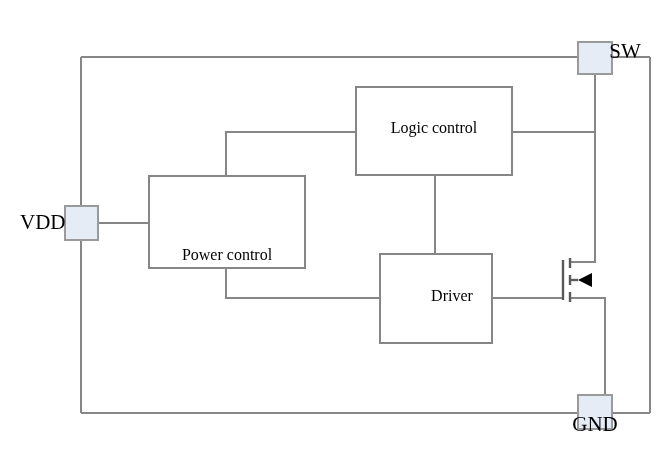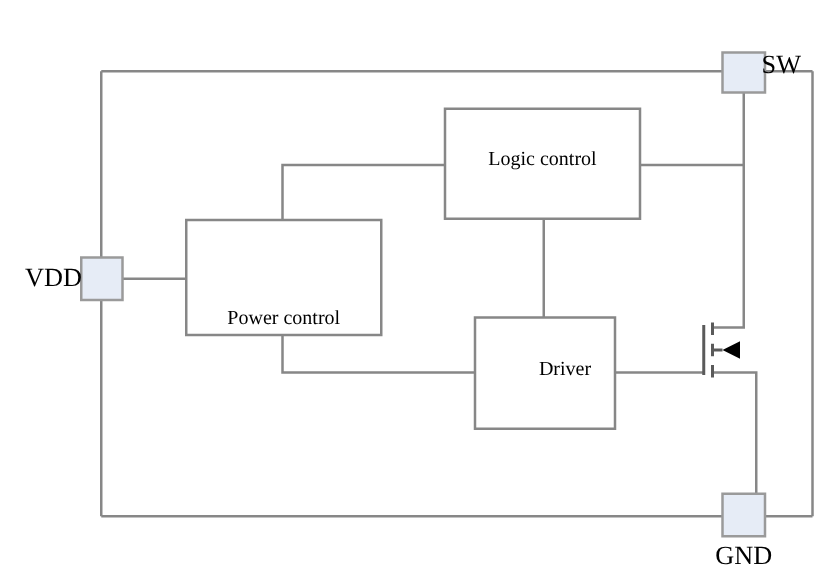--- a/index.html
+++ b/index.html
@@ -124,15 +124,15 @@
   <div class="blk-label" style="left:356px; top:120px; width:156px;">Logic control</div>
 
   <div class="blk-label" style="left:149px; top:212px; width:156px;margin-top:35px;">Power control</div>
 
   <div class="blk-label" style="left:380px; top:288px; width:112px;margin-left:16px;">Driver</div>
 
   <div class="pin-label" style="left:20px; top:212px;">VDD</div>
 
   <div class="pin-label" style="left:606px; top:5px; width:38px; text-align:center;margin-top:36px;">SW</div>
 
-  <div class="pin-label" style="left:571px; top:434px; width:48px; text-align:center;">GND</div>
+  <div class="pin-label" style="left:571px; top:414px; width:48px; text-align:center;">GND</div>
 
 </div>
 
 </body></html>

